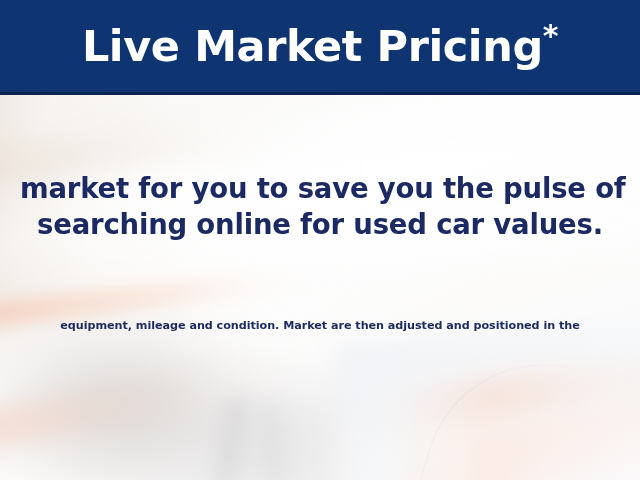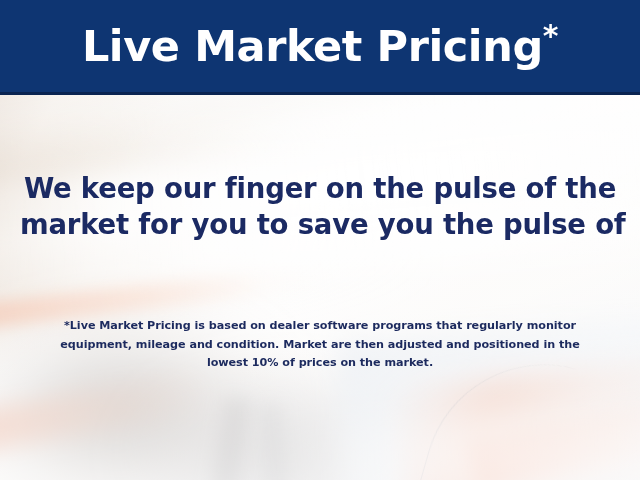--- a/index.html
+++ b/index.html
@@ -380,24 +380,22 @@
 
   <div class="header-banner">
     <div class="header-title">
       <span>Live Market Pricing</span><span class="asterisk">*</span>
     </div>
   </div>
 
   <div class="content">
 
     <div class="headline">
-      <span class="hl-line">We keep our finger on the pulse of the</span>
       <span class="hl-line">market for you to save you the pulse of</span>
+      <span class="hl-line">searching online for used car values.</span>
     </div>
 
     <div class="disclaimer">
-      <span class="dc-line">*Live Market Pricing is based on dealer software programs that regularly monitor</span>
       <span class="dc-line">equipment, mileage and condition. Market are then adjusted and positioned in the</span>
-      <span class="dc-line">lowest 10% of prices on the market.</span>
     </div>
 
   </div>
 </div>
 
 </body></html>

